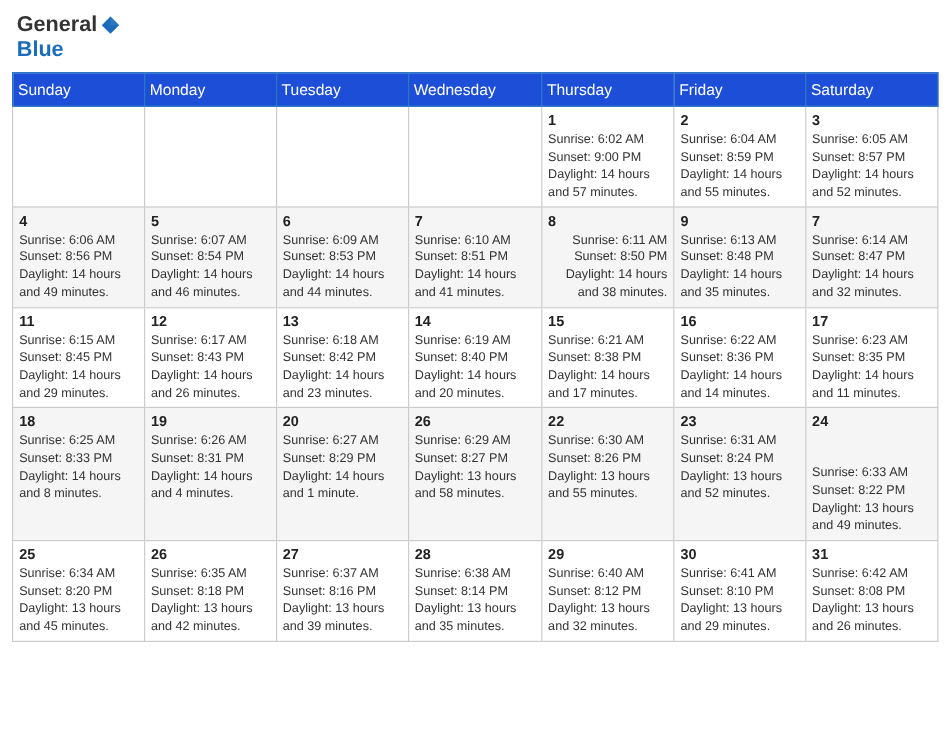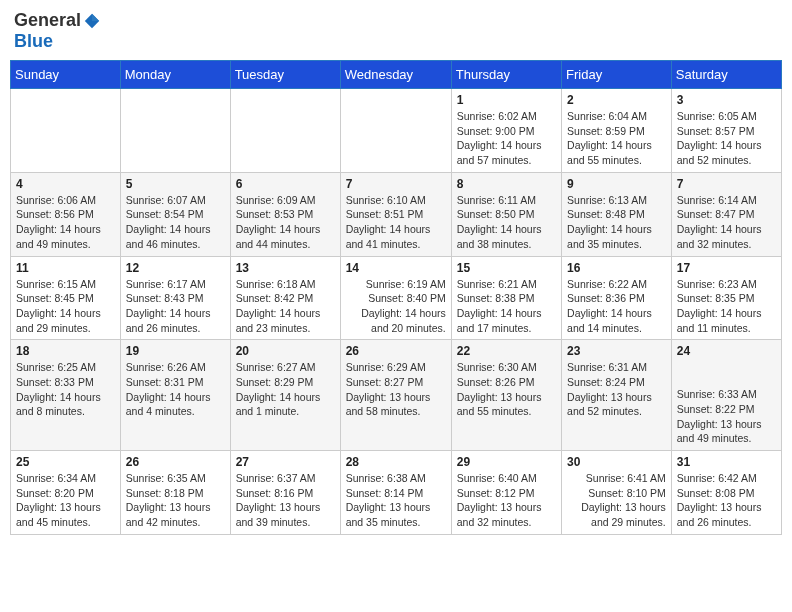--- a/index.html
+++ b/index.html
@@ -170,21 +170,21 @@
 Daylight: 14 hours and 44 minutes.</div>
         </td>
         <td>
           <span class="day-number">7</span>
           <div class="day-info" style="white-space: pre-line;">Sunrise: 6:10 AM
 Sunset: 8:51 PM
 Daylight: 14 hours and 41 minutes.</div>
         </td>
         <td>
           <span class="day-number">8</span>
-          <div class="day-info" style="white-space: pre-line;">Sunrise: 6:11 AM
+          <div class="day-info" style="white-space: pre-line; text-align: right;">Sunrise: 6:11 AM
 Sunset: 8:50 PM
 Daylight: 14 hours and 38 minutes.</div>
         </td>
         <td>
           <span class="day-number">9</span>
           <div class="day-info" style="white-space: pre-line;">Sunrise: 6:13 AM
 Sunset: 8:48 PM
 Daylight: 14 hours and 35 minutes.</div>
         </td>
         <td>
@@ -208,21 +208,21 @@
 Daylight: 14 hours and 26 minutes.</div>
         </td>
         <td>
           <span class="day-number">13</span>
           <div class="day-info" style="white-space: pre-line;">Sunrise: 6:18 AM
 Sunset: 8:42 PM
 Daylight: 14 hours and 23 minutes.</div>
         </td>
         <td>
           <span class="day-number">14</span>
-          <div class="day-info" style="white-space: pre-line; text-align: right;">Sunrise: 6:19 AM
+          <div class="day-info" style="white-space: pre-line;">Sunrise: 6:19 AM
 Sunset: 8:40 PM
 Daylight: 14 hours and 20 minutes.</div>
         </td>
         <td>
           <span class="day-number">15</span>
           <div class="day-info" style="white-space: pre-line;">Sunrise: 6:21 AM
 Sunset: 8:38 PM
 Daylight: 14 hours and 17 minutes.</div>
         </td>
         <td>
@@ -308,21 +308,21 @@
 Daylight: 13 hours and 35 minutes.</div>
         </td>
         <td>
           <span class="day-number">29</span>
           <div class="day-info" style="white-space: pre-line;">Sunrise: 6:40 AM
 Sunset: 8:12 PM
 Daylight: 13 hours and 32 minutes.</div>
         </td>
         <td>
           <span class="day-number">30</span>
-          <div class="day-info" style="white-space: pre-line; text-align: right;">Sunrise: 6:41 AM
+          <div class="day-info" style="white-space: pre-line;">Sunrise: 6:41 AM
 Sunset: 8:10 PM
 Daylight: 13 hours and 29 minutes.</div>
         </td>
         <td>
           <span class="day-number">31</span>
           <div class="day-info" style="white-space: pre-line;">Sunrise: 6:42 AM
 Sunset: 8:08 PM
 Daylight: 13 hours and 26 minutes.</div>
         </td>
       </tr>

